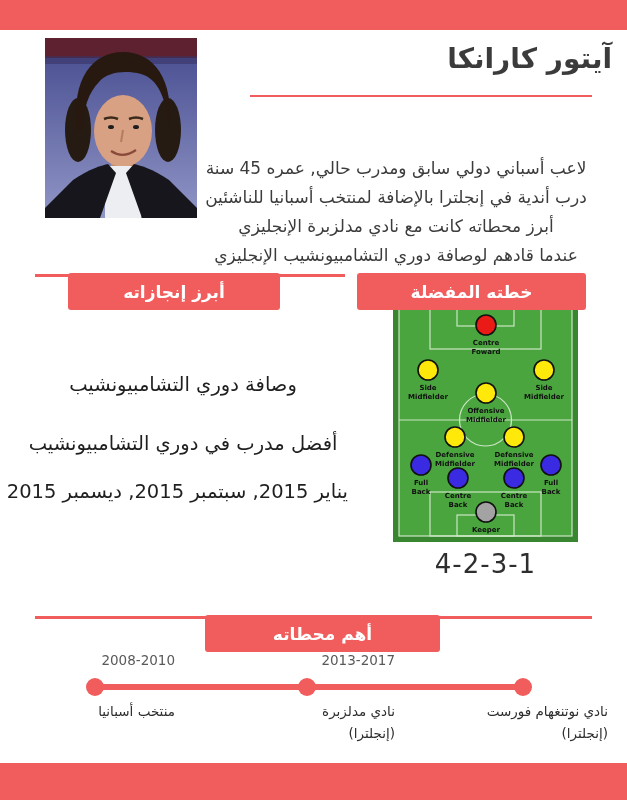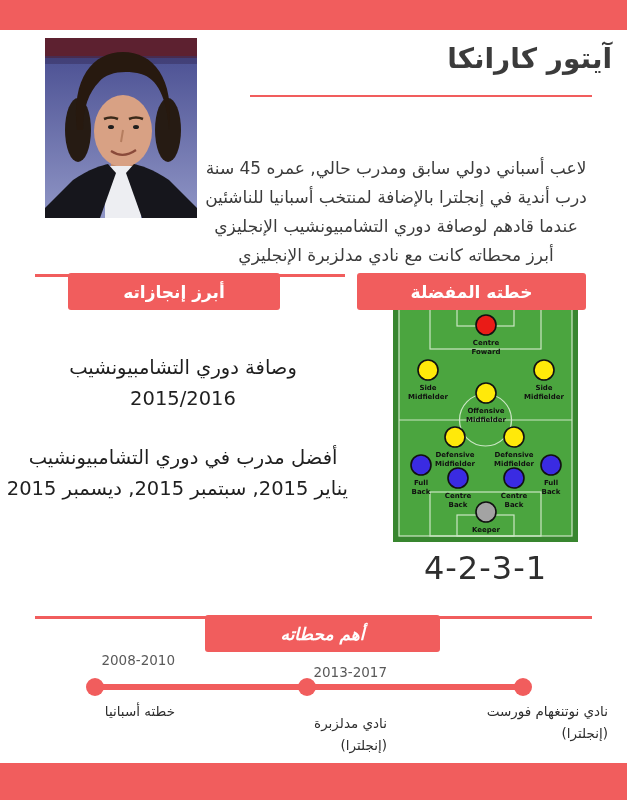--- a/index.html
+++ b/index.html
@@ -15,36 +15,36 @@
   .bio{position:absolute;left:180px;top:106px;width:432px;text-align:center;direction:rtl;
        font-size:17px;line-height:29px;color:#3c3c3c;margin-top:48px;}
   .bio div{white-space:nowrap;}
   .hline{position:absolute;height:3px;background:#F15D5D;z-index:1;}
   .hline.left{left:35px;top:274px;width:310px;}
   .hline.bottom-sec{left:35px;top:616px;width:557px;}
   .badge{position:absolute;height:37px;background:#F15D5D;color:#fff;z-index:2;border-radius:3px;
          display:flex;align-items:center;justify-content:center;font-size:17px;font-weight:bold;direction:rtl;margin-top:16px;}
   .badge.ach{left:68px;top:257px;width:212px;}
   .badge.form{left:357px;top:257px;width:229px;}
-  .badge.tl{left:205px;top:599px;width:235px;font-style:italic;}
+  .badge.tl{left:205px;top:599px;width:235px;}
   .achievements{position:absolute;left:18px;top:352px;width:330px;text-align:center;direction:rtl;
                 font-size:19.5px;line-height:31px;color:#1f1f1f;}
   .ach-item{margin-bottom:28px;}
-  .ach-item div{white-space:nowrap;}
+  .ach-item div{white-space:nowrap;margin-top:17px;}
   .pitch{position:absolute;left:393px;top:299px;width:185px;height:310px;}
   .formation-name{position:absolute;left:393px;top:549px;width:185px;text-align:center;
-                  font-size:32px;color:#2e2e2e;letter-spacing:1px;}
+                  font-size:26px;color:#2e2e2e;letter-spacing:1px;}
   .tl-line{position:absolute;left:95px;top:684px;width:428px;height:6px;background:#F15D5D;border-radius:3px;}
   .tl-dot{position:absolute;top:678px;width:18px;height:18px;border-radius:50%;background:#F15D5D;}
   .tl-dot.d1{left:86px;}.tl-dot.d2{left:298px;}.tl-dot.d3{left:514px;}
   .tl-entry{position:absolute;text-align:right;direction:rtl;}
   .tl-entry .period{position:absolute;left:0;top:0;width:100%;font-size:13.5px;color:#595959;direction:ltr;}
   .tl-entry .label{position:absolute;left:0;top:48px;width:100%;font-size:13.5px;color:#2e2e2e;line-height:22px;}
   .tl-entry.e1{left:15px;top:652px;width:160px;height:100px;}
-  .tl-entry.e2{left:227px;top:652px;width:160px;height:100px;margin-top:12px;}
+  .tl-entry.e2{left:235px;top:652px;width:160px;height:100px;}
   .tl-entry.e3{left:438px;top:652px;width:170px;height:100px;}
   
   .pitch-lines{fill:none;stroke-width:1.2;}
   .pc{stroke:#111;stroke-width:1.6;}
   .pt{font-family:"DejaVu Sans",sans-serif;font-size:7px;font-weight:bold;fill:#101010;text-anchor:middle;}
 </style>
 </head>
 <body>
 
 <div class="page">
@@ -77,32 +77,31 @@
       <path d="M 0,180 L 0,170 L 28,142 C 44,131 58,127 63,126 L 71,135 L 55,180 Z" fill="#16161c"></path>
       <path d="M 152,180 L 152,170 L 124,142 C 108,131 94,127 89,126 L 81,135 L 97,180 Z" fill="#16161c"></path>
     </svg>
   </div>
 
   <div class="title">آيتور كارانكا</div>
   <div class="title-underline"></div>
   <div class="bio">
     <div>لاعب أسباني دولي سابق ومدرب حالي, عمره 45 سنة</div>
     <div>درب أندية في إنجلترا بالإضافة لمنتخب أسبانيا للناشئين</div>
+    <div>أبرز محطاته كانت مع نادي مدلزبرة الإنجليزي</div>
     <div>عندما قادهم لوصافة دوري التشامبيونشيب الإنجليزي</div>
-    <div>أبرز محطاته كانت مع نادي مدلزبرة الإنجليزي</div>
   </div>
 
   <div class="hline left"></div>
   <div class="badge ach">أبرز إنجازاته</div>
   <div class="badge form">خطته المفضلة</div>
 
   <div class="achievements">
     <div class="ach-item">
       <div>وصافة دوري التشامبيونشيب</div>
-      <div>2015/2016</div>
     </div>
     <div class="ach-item">
       <div>أفضل مدرب في دوري التشامبيونشيب</div>
       <div>يناير 2015, سبتمبر 2015, ديسمبر 2015</div>
     </div>
   </div>
 
   <div class="pitch">
     <svg width="185" height="243" viewBox="0 0 185 243">
       <rect x="0" y="0" width="185" height="243" fill="#38862F"></rect>
@@ -178,21 +177,21 @@
   <div class="badge tl">أهم محطاته</div>
 
   <div class="tl-line"></div>
   <div class="tl-dot d1"></div>
   <div class="tl-dot d2"></div>
   <div class="tl-dot d3"></div>
 
   <div class="tl-entry e1">
     <div class="period">2008-2010</div>
     <div class="label">
-      <div>خطته أسبانيا</div>
+      <div>منتخب أسبانيا</div>
     </div>
   </div>
   <div class="tl-entry e2">
     <div class="period">2013-2017</div>
     <div class="label">
       <div>نادي مدلزبرة</div>
       <div>(إنجلترا)</div>
     </div>
   </div>
   <div class="tl-entry e3">

